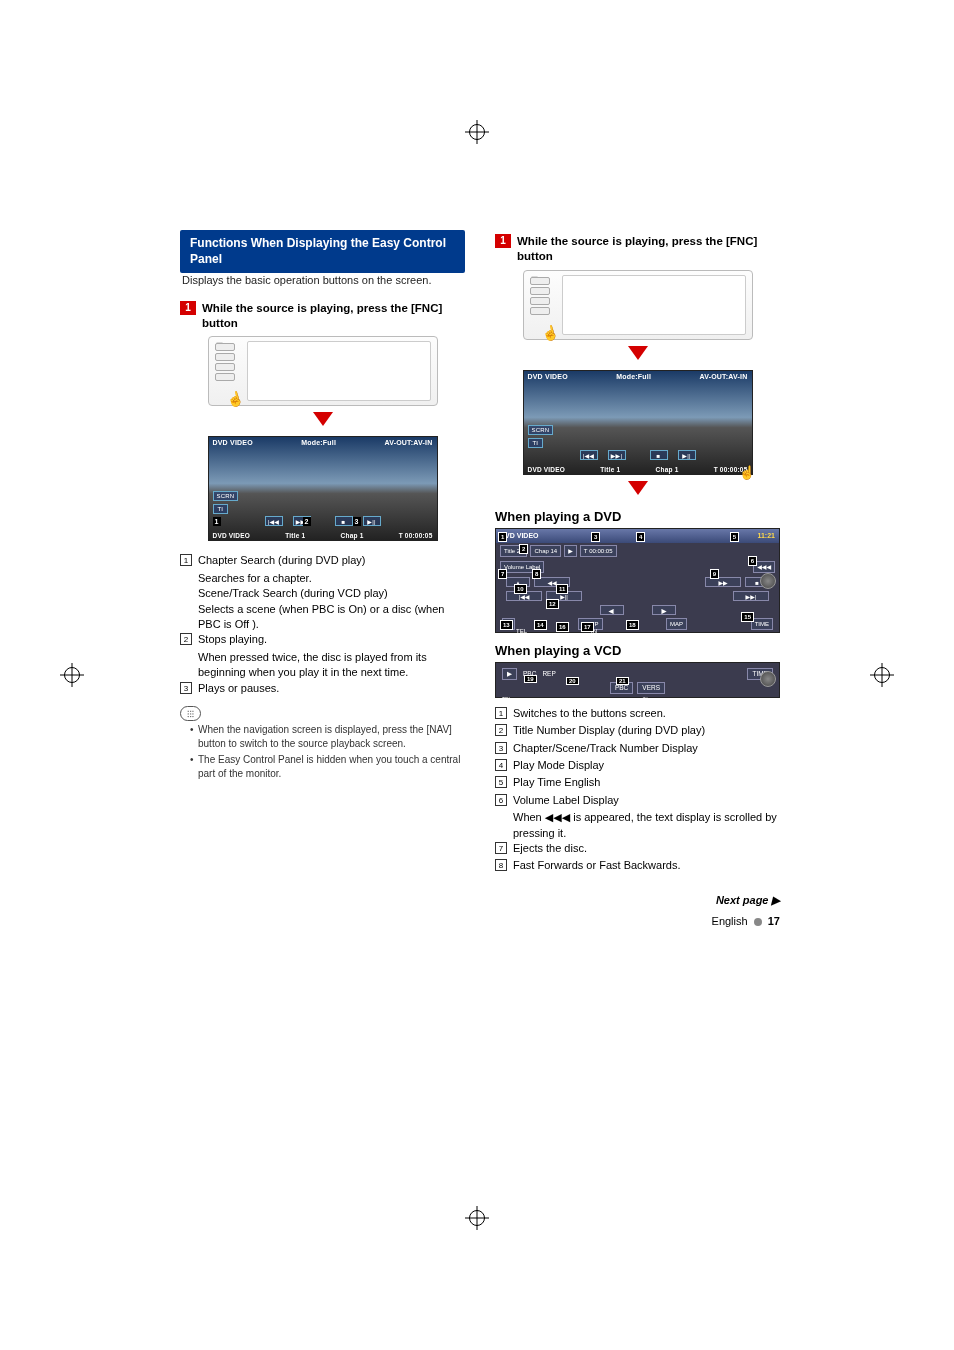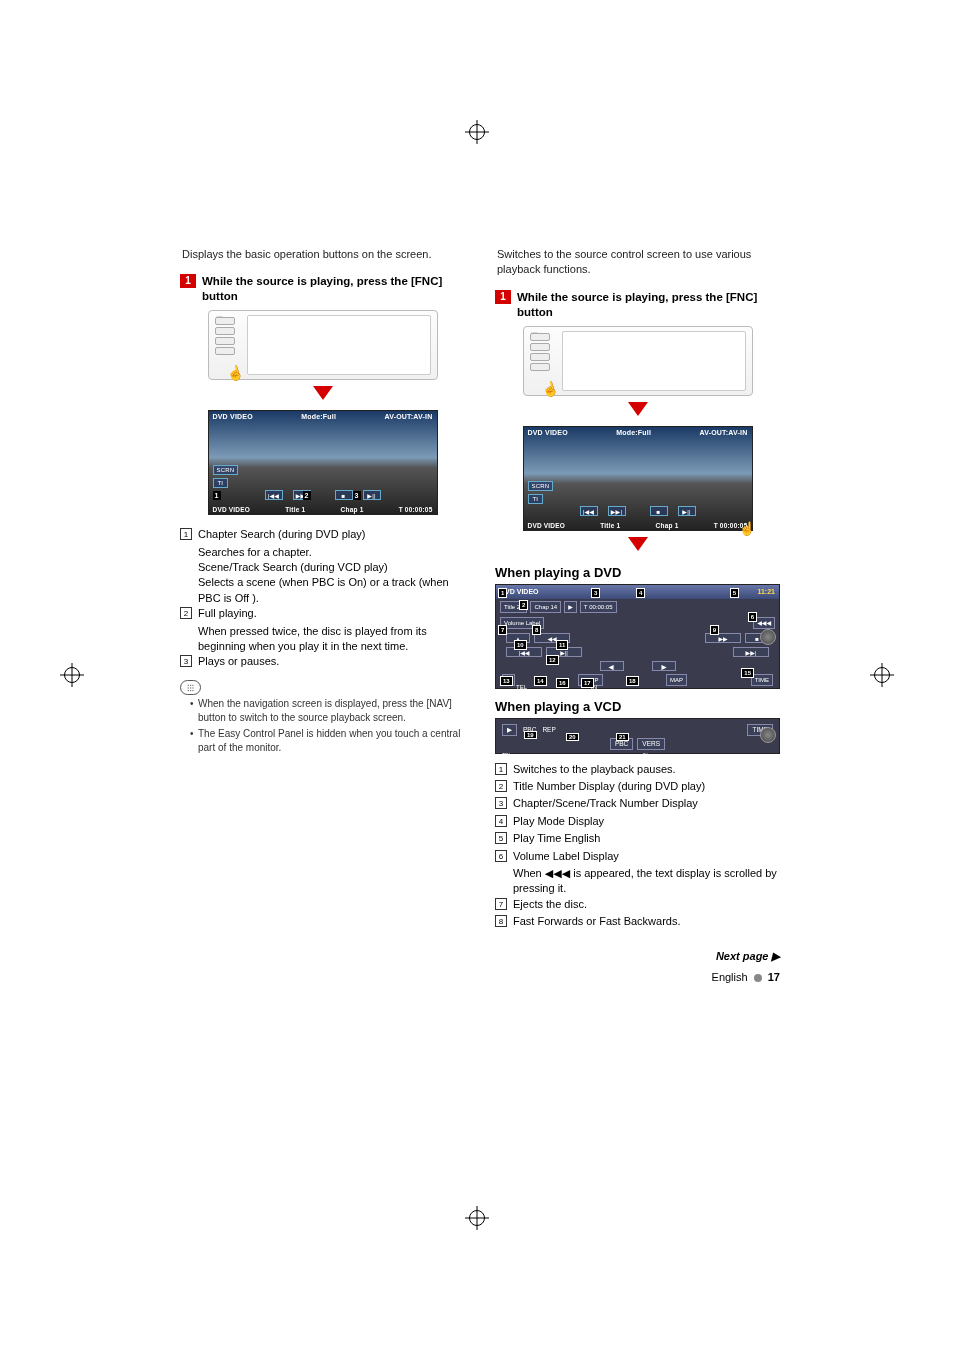--- a/index.html
+++ b/index.html
@@ -32,21 +32,21 @@
     font-weight: bold;
     font-size: 12px;
     padding: 6px 10px;
     line-height: 1.3;
     border-radius: 2px;
   }
   .intro {
     font-size: 11px;
     color: #222;
     line-height: 1.4;
-    margin: 17px 2px 12px;
+    margin: 0 2px 12px;
   }
   .step {
     display: flex;
     align-items: flex-start;
     gap: 6px;
     margin: 4px 0 6px;
   }
   .step-badge {
     background: #d40000;
     color: #fff;
@@ -431,20 +431,21 @@
     <span class="c"></span>
   </div>
 <div class="reg" style="top:50%; right:60px; transform:translateY(-50%);">
     <span class="c"></span>
   </div>
 
 <div class="page">
   <div class="columns">
 
     <div class="col">
+      <div class="section-head">Functions When Displaying the Easy Control Panel</div>
       <div class="intro">Displays the basic operation buttons on the screen.</div>
 
       <div class="step">
         <div class="step-badge">1</div>
         <div class="step-text">While the source is playing, press the [FNC] button</div>
       </div>
 
       <div class="diagram">
         <div class="diag-device">
           <span class="eject">▽</span>
@@ -490,41 +491,40 @@
         </div>
       </div>
 
       <div class="legend">
         <div class="row">
             <div class="num">1</div>
             <div class="txt">Chapter Search (during DVD play)</div>
           </div>
         <div class="cont">Searches for a chapter.</div>
         <div class="cont">Scene/Track Search (during VCD play)</div>
-        <div class="cont">Selects a scene (when PBC is On) or a track (when PBC is Off ).</div>
+        <div class="cont">Selects a scene (when PBC is On) or a disc (when PBC is Off ).</div>
         <div class="row">
             <div class="num">2</div>
-            <div class="txt">Full playing.</div>
+            <div class="txt">Stops playing.</div>
           </div>
         <div class="cont">When pressed twice, the disc is played from its beginning when you play it in the next time.</div>
         <div class="row">
             <div class="num">3</div>
             <div class="txt">Plays or pauses.</div>
           </div>
       </div>
 
       <div class="note-icon">⁝⁝⁝</div>
       <ul class="notes">
         <li>When the navigation screen is displayed, press the [NAV] button to switch to the source playback screen.</li>
         <li>The Easy Control Panel is hidden when you touch a central part of the monitor.</li>
       </ul>
     </div>
 
     <div class="col">
-      <div class="intro">Switches to the source control screen to use various playback functions.</div>
 
       <div class="step">
         <div class="step-badge">1</div>
         <div class="step-text">While the source is playing, press the [FNC] button</div>
       </div>
 
       <div class="diagram">
         <div class="diag-device">
           <span class="eject">▽</span>
           <div class="btns">
@@ -657,21 +657,21 @@
         </div>
         <div class="knob"></div>
         <div class="callout" style="top:12px; left:28px;">19</div>
         <div class="callout" style="top:14px; left:70px;">20</div>
         <div class="callout" style="top:14px; left:120px;">21</div>
       </div>
 
       <div class="legend" style="margin-top:8px;">
         <div class="row">
             <div class="num">1</div>
-            <div class="txt">Switches to the playback pauses.</div>
+            <div class="txt">Switches to the buttons screen.</div>
           </div>
         <div class="row">
             <div class="num">2</div>
             <div class="txt">Title Number Display (during DVD play)</div>
           </div>
         <div class="row">
             <div class="num">3</div>
             <div class="txt">Chapter/Scene/Track Number Display</div>
           </div>
         <div class="row">

